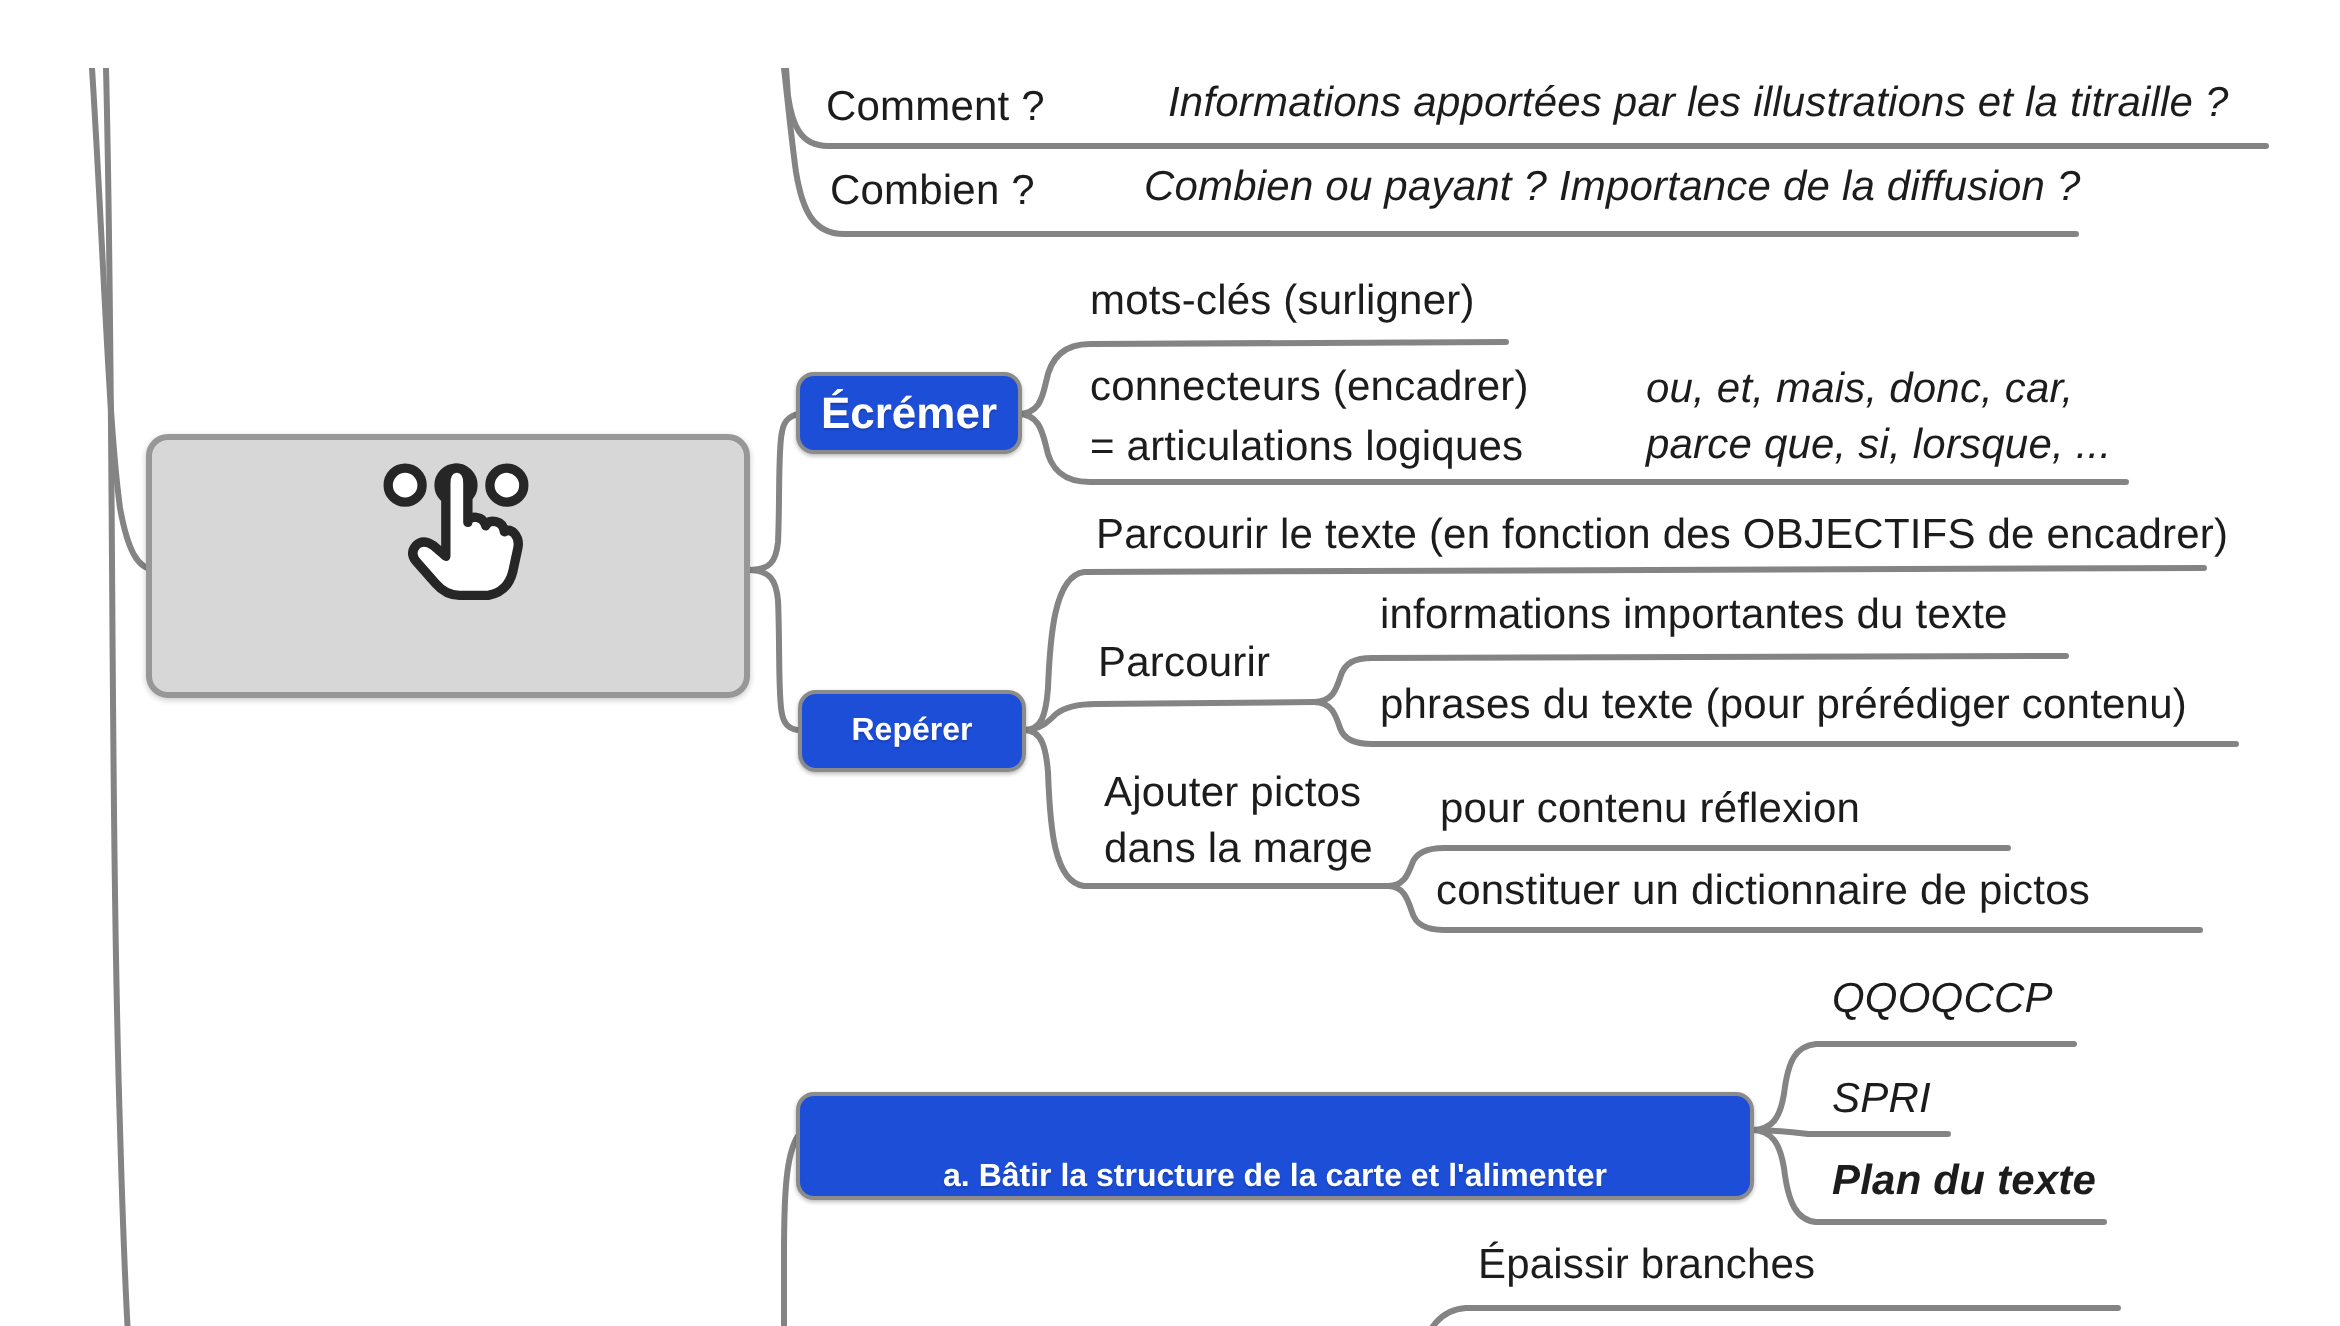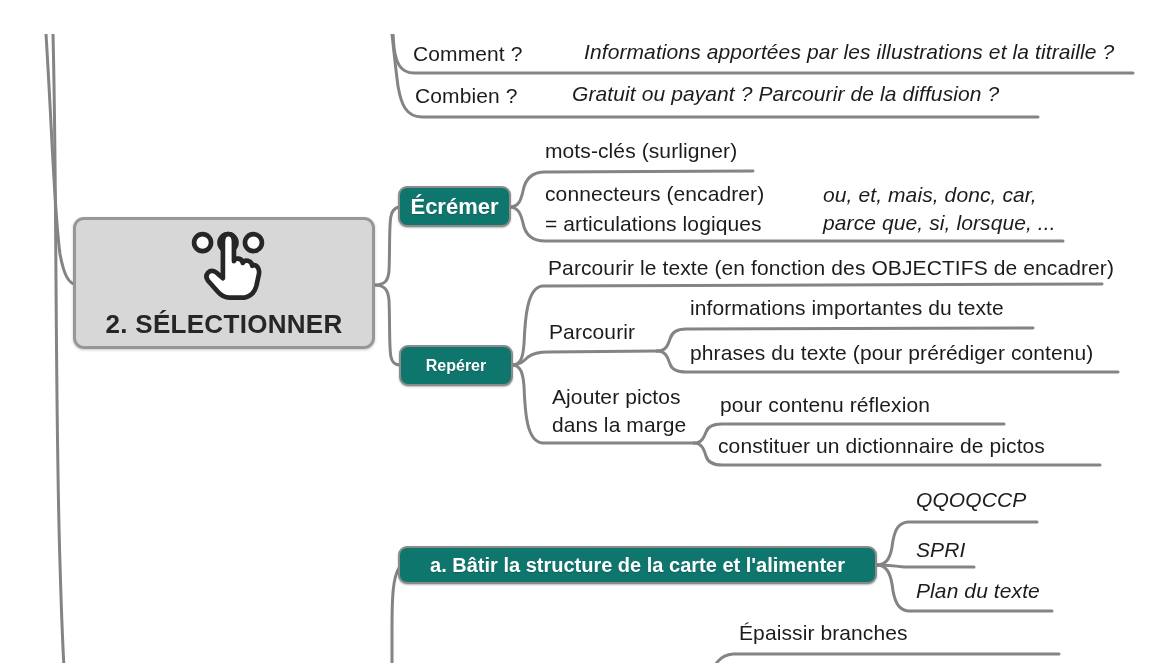--- a/index.html
+++ b/index.html
@@ -8,30 +8,30 @@
     font-family:"Liberation Sans", sans-serif;position:relative;
   }
   #canvas{position:absolute;left:0;top:4px;width:1170px;height:663px;margin-top:30px;}
   svg.lines{position:absolute;left:0;top:0;width:1170px;height:663px;}
   .t{
     position:absolute;color:#1c1c1c;font-size:21px;line-height:25px;
     white-space:pre-line;letter-spacing:0.1px;
   }
   .it{font-style:italic;}
   .node{
-    position:absolute;background:#0f766e;border:2px solid #8b8b8b;
+    position:absolute;background:#1d4ed8;border:2px solid #8b8b8b;
     border-radius:9px;color:#ffffff;font-weight:bold;
     display:flex;align-items:center;justify-content:center;
     box-shadow:0 1px 2px rgba(0,0,0,0.28);
     text-shadow:0 1px 1px rgba(0,0,0,0.18);
     box-sizing:border-box;
   }
   .node-ecremer{left:398px;top:152px;width:113px;height:41px;font-size:22px;}
   .node-reperer{left:399px;top:311px;width:114px;height:41px;font-size:16px;}
-  .node-batir{left:398px;top:512px;width:479px;height:38px;font-size:20px;}
+  .node-batir{left:398px;top:512px;width:479px;height:54px;font-size:16px;align-items:flex-end;}
   .node-mettre{left:398px;top:646px;width:293px;height:50px;font-size:20px;align-items:flex-start;padding-top:9px;}
   .main-node{
     position:absolute;left:73px;top:183px;width:302px;height:132px;
     background:#d7d7d7;border:3px solid #979797;border-radius:11px;
     box-shadow:0 1px 3px rgba(0,0,0,0.22);box-sizing:border-box;
   }
   .main-title{
     position:absolute;left:0;top:89px;width:100%;text-align:center;
     font-size:26px;font-weight:bold;color:#262626;letter-spacing:0.3px;
   }
@@ -76,21 +76,21 @@
 
     <path d="M392,663 L392,594 C392,563 393,543 399,534"></path>
 
     <path d="M689,665 C700,662 706,654 710,644 C714,630 720,621 733,620 L1059,620"></path>
     <path d="M689,666 C702,664 712,662 724,661 L1150,661"></path>
   </svg>
 
   <span class="t" style="left:413px;top:7px;">Comment ?</span>
   <span class="t it" style="left:584px;top:5px;">Informations apportées par les illustrations et la titraille ?</span>
   <span class="t" style="left:415px;top:49px;">Combien ?</span>
-  <span class="t it" style="left:572px;top:47px;">Gratuit ou payant ? Parcourir de la diffusion ?</span>
+  <span class="t it" style="left:572px;top:47px;">Combien ou payant ? Importance de la diffusion ?</span>
 
   <span class="t" style="left:545px;top:104px;">mots-clés (surligner)</span>
   <div class="node node-ecremer">
     <span>Écrémer</span>
   </div>
   <span class="t" style="left:545px;top:145px;line-height:30px;">connecteurs (encadrer)
 = articulations logiques</span>
   <span class="t it" style="left:823px;top:147px;line-height:28px;">ou, et, mais, donc, car,
 parce que, si, lorsque, ...</span>
 
@@ -101,41 +101,40 @@
         <circle cx="57" cy="16" r="10" fill="#ffffff"></circle>
         <circle cx="87" cy="16" r="10" fill="#ffffff"></circle>
         <path fill="#ffffff" d="M51,50 L51,15 Q51,6 57.5,6 Q64,6 64,15 L64,38
           Q64.5,34.5 69,35 Q73.5,35.5 74.5,40
           Q76,36.5 80.5,37.5 Q85,38.5 85.5,43.5
           Q88.5,41.5 91.5,44.5 Q94.5,48 93.5,53
           L90.5,67 Q87.5,79 76,81 L59,81 Q51,81 45,74
           L33.5,61 Q29.5,56 33.5,51.5 Q37.5,47.5 43.5,51.5 L51,58 Z"></path>
       </svg>
     </div>
-    <div class="main-title">2. SÉLECTIONNER</div>
   </div>
 
   <span class="t" style="left:548px;top:221px;">Parcourir le texte (en fonction des OBJECTIFS de encadrer)</span>
   <span class="t" style="left:549px;top:285px;">Parcourir</span>
   <span class="t" style="left:690px;top:261px;text-align:right;">informations importantes du texte</span>
   <span class="t" style="left:690px;top:306px;">phrases du texte (pour prérédiger contenu)</span>
   <div class="node node-reperer">
     <span>Repérer</span>
   </div>
   <span class="t" style="left:552px;top:349px;line-height:28px;">Ajouter pictos
 dans la marge</span>
   <span class="t" style="left:720px;top:358px;">pour contenu réflexion</span>
   <span class="t" style="left:718px;top:399px;">constituer un dictionnaire de pictos</span>
 
   <div class="node node-batir">
     <span>a. Bâtir la structure de la carte et l'alimenter</span>
   </div>
   <span class="t it" style="left:916px;top:453px;">QQOQCCP</span>
   <span class="t it" style="left:916px;top:503px;">SPRI</span>
-  <span class="t it" style="left:916px;top:544px;">Plan du texte</span>
+  <span class="t it" style="left:916px;top:544px;font-weight:bold;">Plan du texte</span>
 
   <span class="t" style="left:739px;top:586px;">Épaissir branches</span>
   <div class="node node-mettre">
     <span>b. Mettre la carte en forme</span>
   </div>
 
   <div class="node3"></div>
 
 </div>
 

